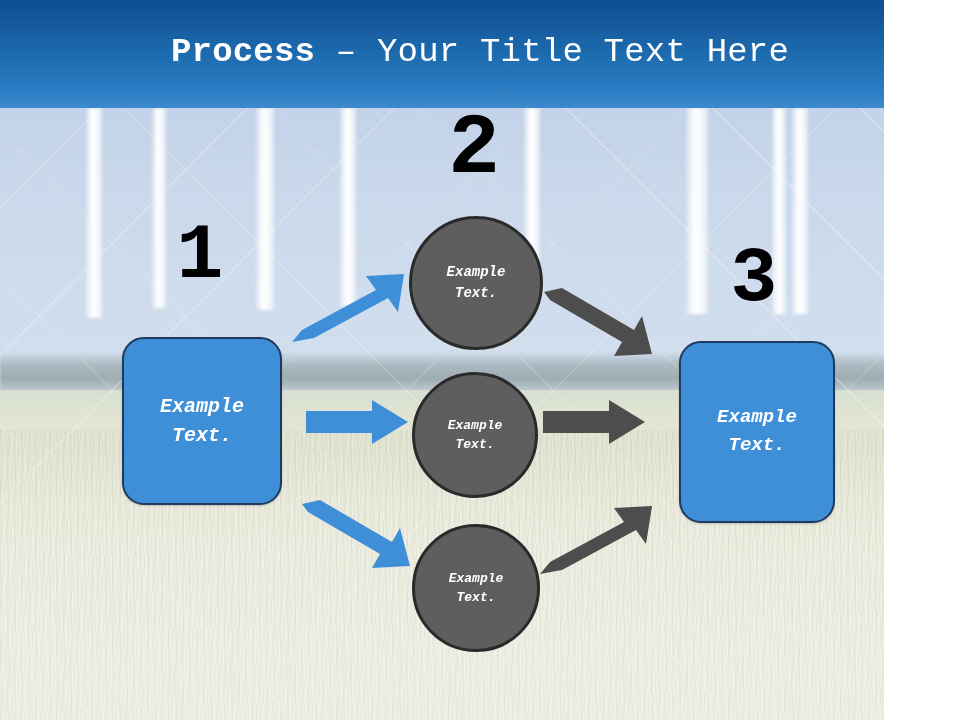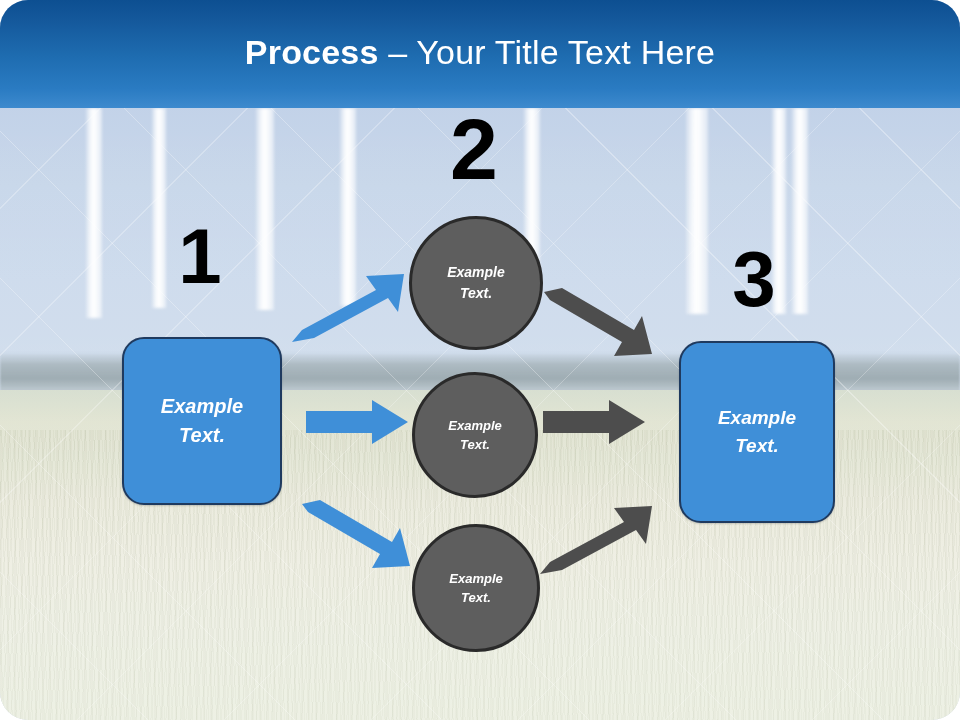--- a/index.html
+++ b/index.html
@@ -2,26 +2,25 @@
 <html><head>
 <meta charset="utf-8">
 <style>
   html, body {
     margin: 0;
     padding: 0;
     background: #ffffff;
   }
   #slide {
     position: relative;
-    width: 960px;
+    width: 884px;
     height: 720px;
     overflow: hidden;
-    font-family: Liberation Sans, sans-serif;
+    font-family: Liberation Mono, monospace;
     background: #cdd9ea;
-    border-radius: 28px;
   }
 
   
   .bg-layer { position: absolute; left: 0; top: 0; width: 960px; height: 720px; }
 
   .bg-sky {
     background: linear-gradient(to bottom,
       #b9cbe4 0%,
       #c1d1e8 22%,
       #c8d7ea 48%,

